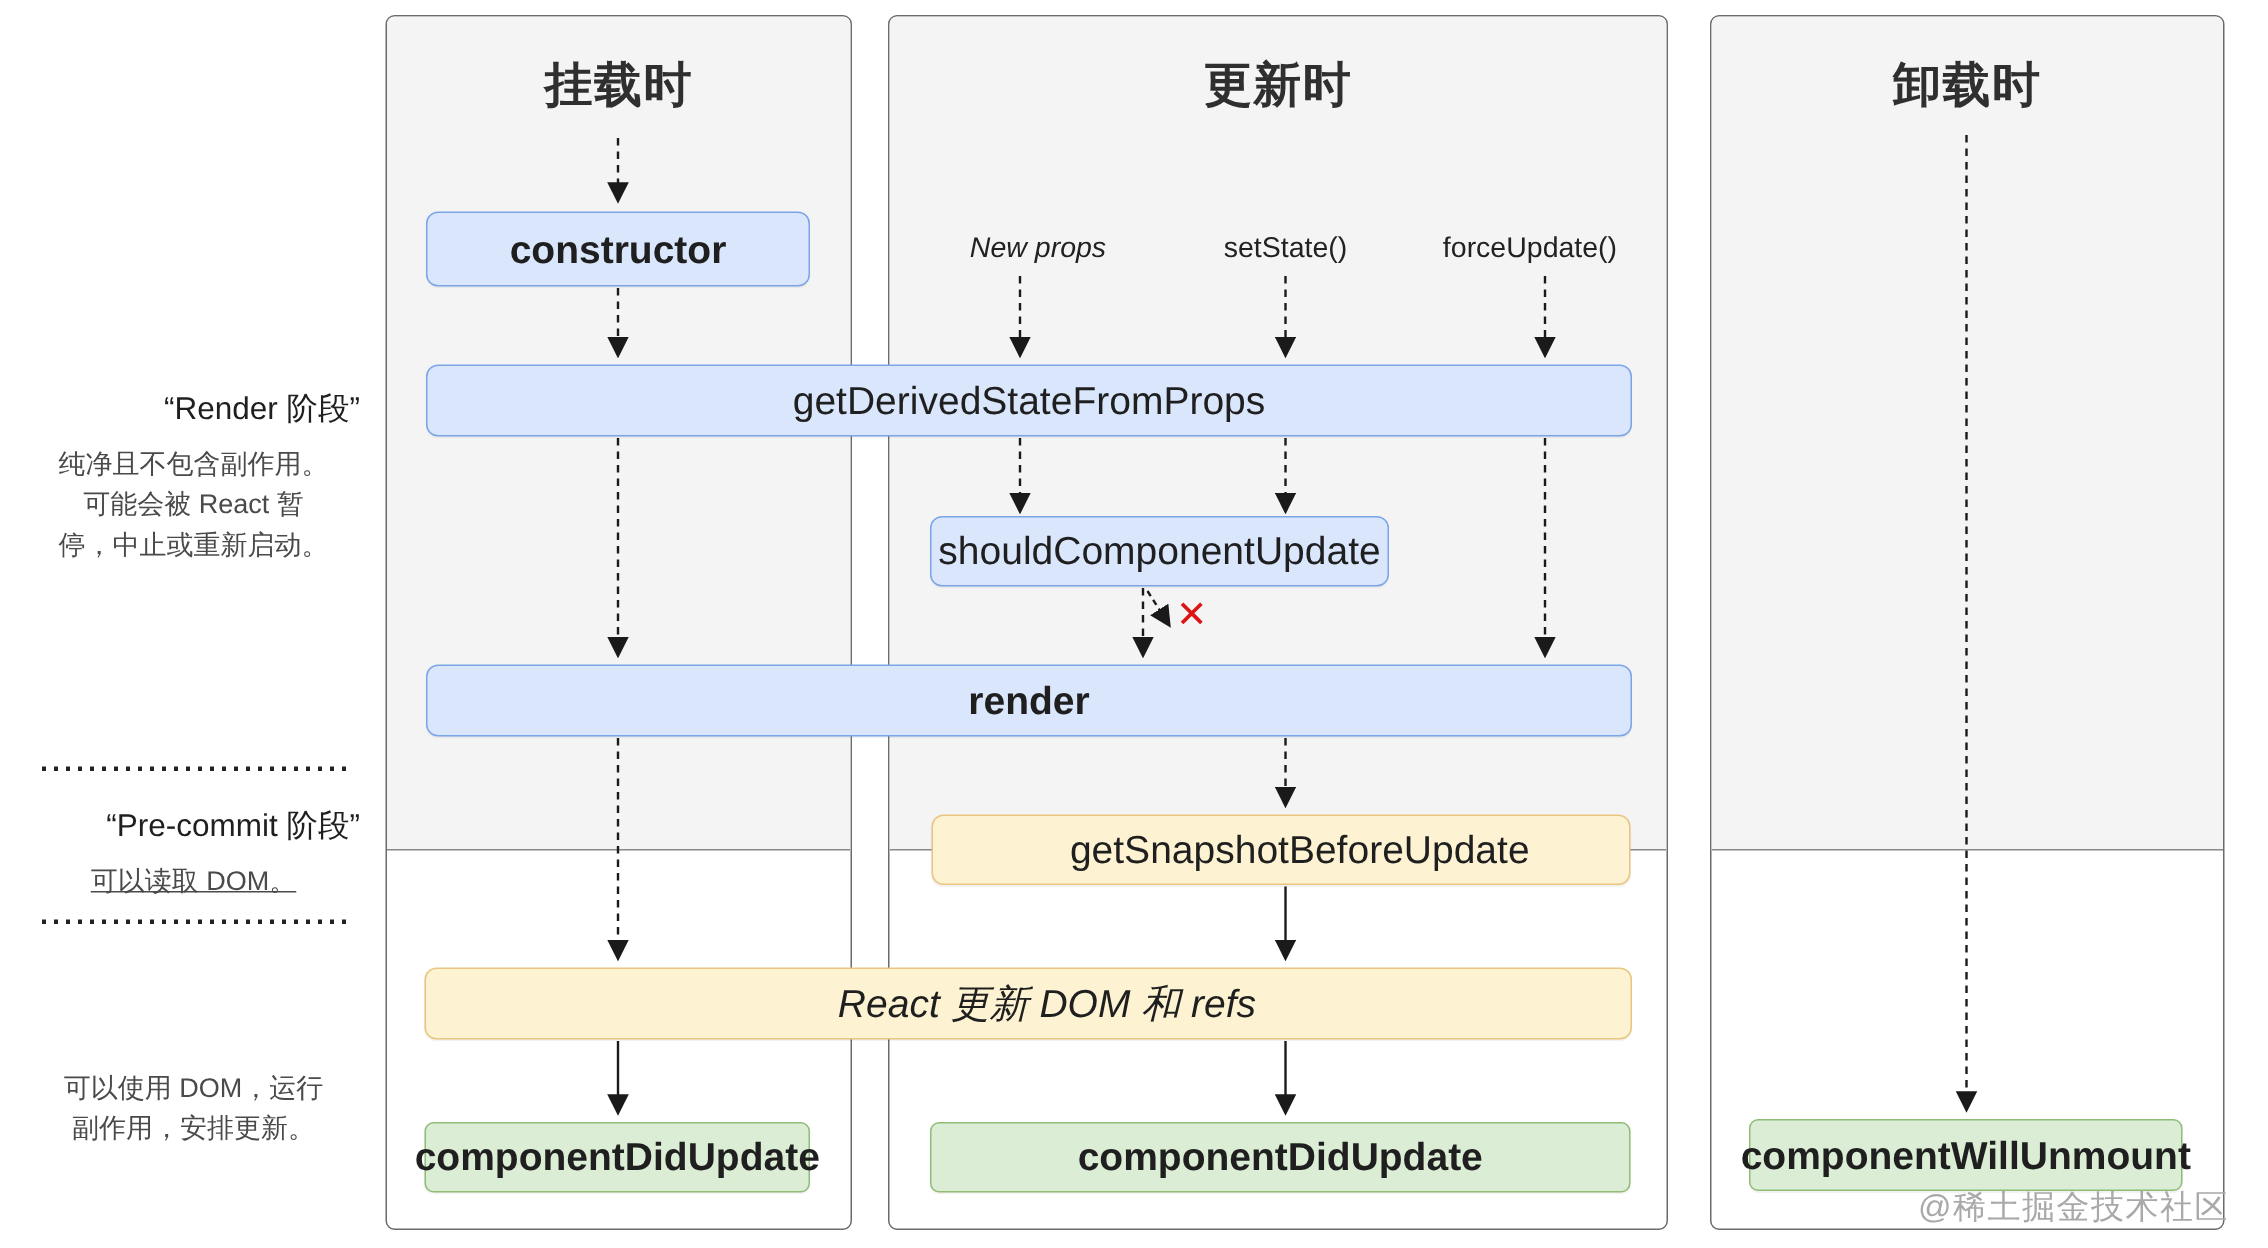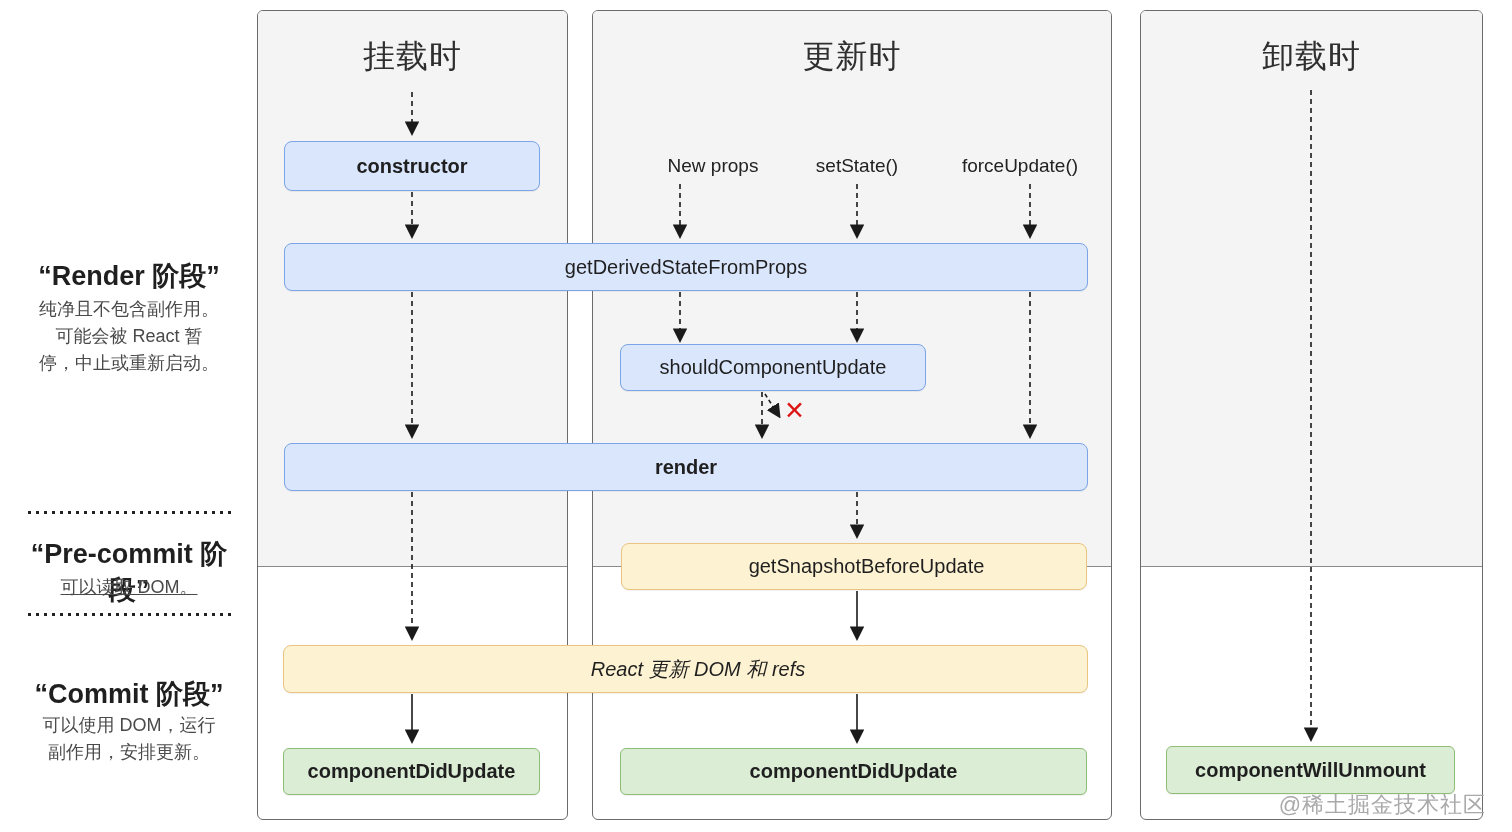--- a/index.html
+++ b/index.html
@@ -25,29 +25,29 @@
   }
   .col-top{
     position:absolute;top:0;left:0;right:0;height:556px;
     background:var(--col_gray);border-bottom:1px solid #8a8a8a;
   }
   #col-mounting{left:257px;width:311px;}
   #col-updating{left:592px;width:520px;}
   #col-unmounting{left:1140px;width:343px;}
   .col-title{
     position:absolute;top:24px;left:0;right:0;margin:0;
-    text-align:center;font-size:32px;font-weight:400;color:#2f2f2f;
+    text-align:center;font-size:32px;font-weight:700;color:#2f2f2f;
     letter-spacing:1px;
   }
 
   
   .sidebar{position:absolute;left:18px;top:0;width:222px;height:832px;}
   .phase-title{
-    position:absolute;left:0;width:222px;text-align:center;
-    font-size:27px;font-weight:700;color:#1f1f1f;
+    position:absolute;left:0;width:222px;text-align:right;
+    font-size:21px;font-weight:400;color:#1f1f1f;
   }
   .phase-desc{
     position:absolute;left:0;width:222px;text-align:center;
     font-size:18px;line-height:27px;color:var(--muted);
   }
   #render-title{top:258px;}
   #render-desc{top:296px;}
   #precommit-title{top:536px;}
   #precommit-desc{top:574px;text-decoration:underline;}
   #commit-title{top:676px;}
@@ -57,28 +57,28 @@
     background-image:repeating-linear-gradient(to right,#222 0 3px,transparent 3px 8px);
   }
   #sep1{top:511px;}
   #sep2{top:613px;}
 
   
   .trigger{
     position:absolute;top:155px;width:170px;text-align:center;
     font-size:19px;color:#222;
   }
-  #trigger-newprops{left:628px;}
+  #trigger-newprops{left:607px;font-style:italic;}
   #trigger-setstate{left:772px;}
   #trigger-forceupdate{left:935px;}
 
   
   .node{
     position:absolute;display:flex;align-items:center;justify-content:center;
-    font-size:20px;color:#1f1f1f;border-radius:8px;z-index:3;
+    font-size:26px;color:#1f1f1f;border-radius:8px;z-index:3;
     box-shadow:0 1px 1px rgba(0,0,0,0.06);
   }
   .node.blue{background:var(--blue_bg);border:1.5px solid var(--blue_border);}
   .node.yellow{background:var(--yellow_bg);border:1.5px solid var(--yellow_border);padding-left:25px;}
   .node.green{background:var(--green_bg);border:1.5px solid var(--green_border);border-radius:6px;}
   .node.bold{font-weight:700;}
   .node.italic{font-style:italic;}
 
   #node-constructor{left:284px;top:141px;width:256px;height:50px;}
   #node-gdsfp{left:284px;top:243px;width:804px;height:48px;}
@@ -116,21 +116,20 @@
 
     <div class="dotted-sep" id="sep1"></div>
 
     <div class="phase-title" id="precommit-title">“Pre-commit 阶段”</div>
     <div class="phase-desc" id="precommit-desc">
       <div>可以读取 DOM。</div>
     </div>
 
     <div class="dotted-sep" id="sep2"></div>
 
-    <div class="phase-title" id="commit-title">“Commit 阶段”</div>
     <div class="phase-desc" id="commit-desc">
       <div>可以使用 DOM，运行</div>
       <div>副作用，安排更新。</div>
     </div>
   </aside>
 
   <section class="col" id="col-mounting">
     <div class="col-top"></div>
     <h2 class="col-title">挂载时</h2>
   </section>

